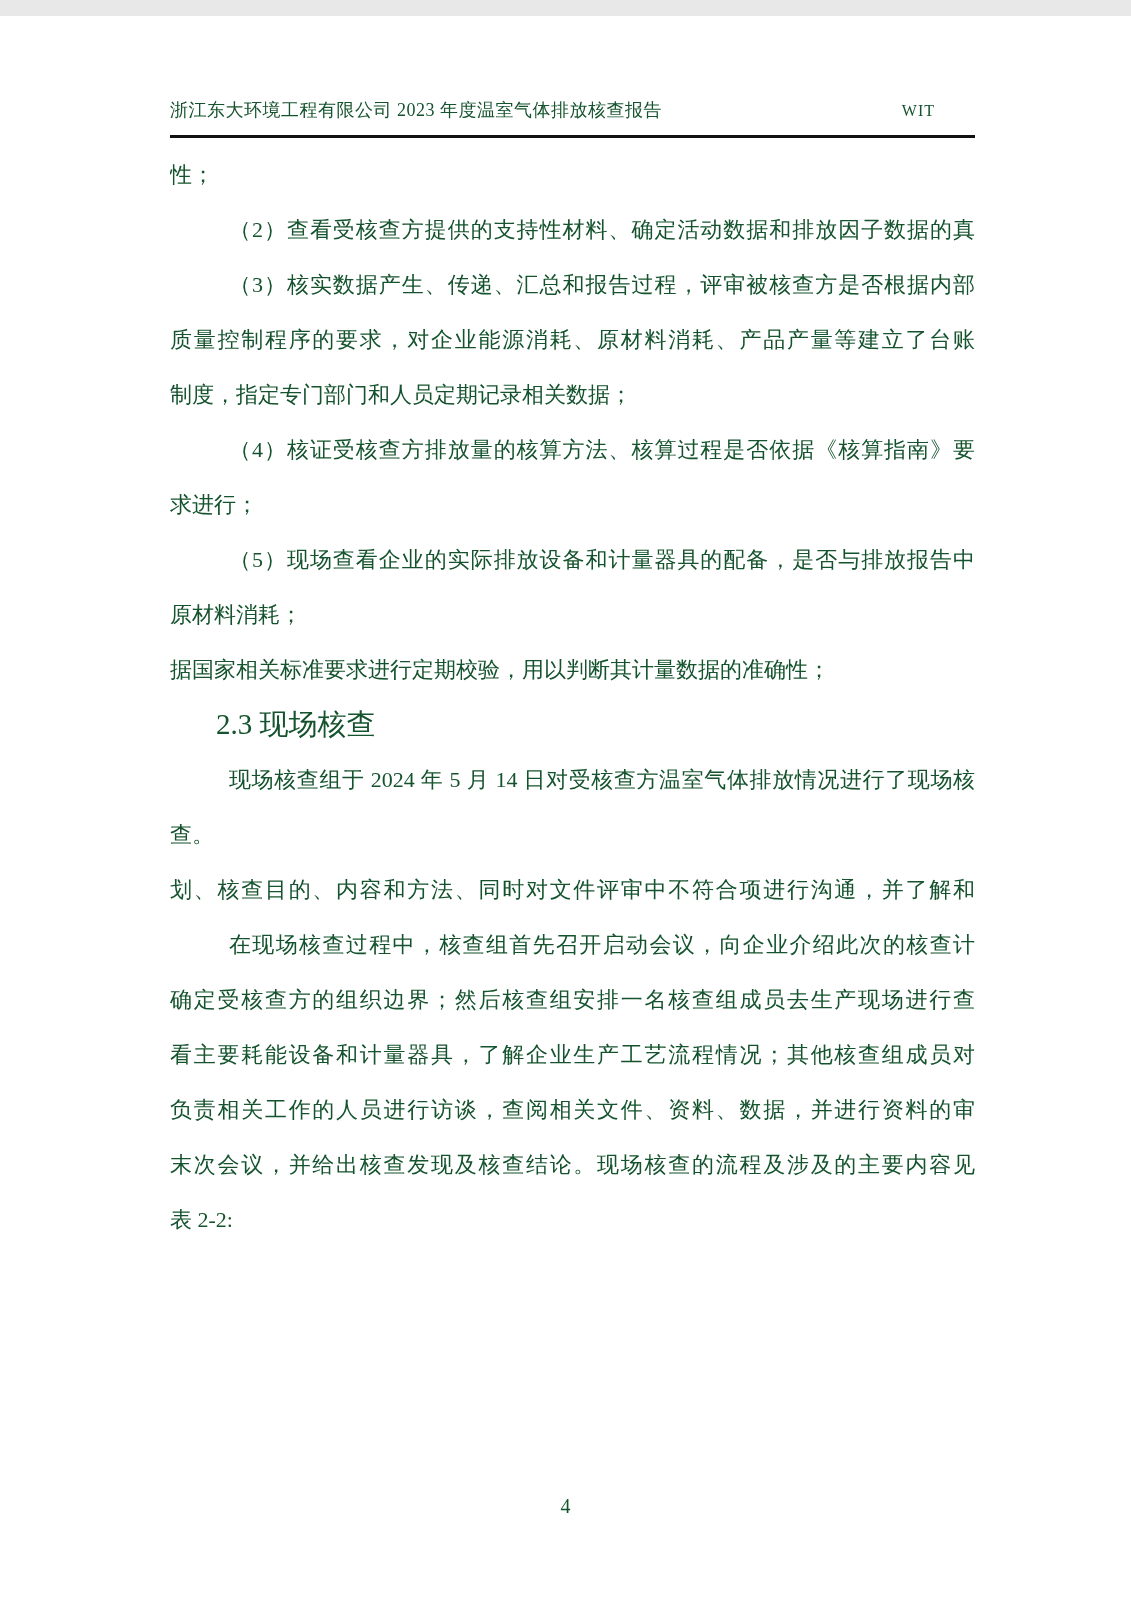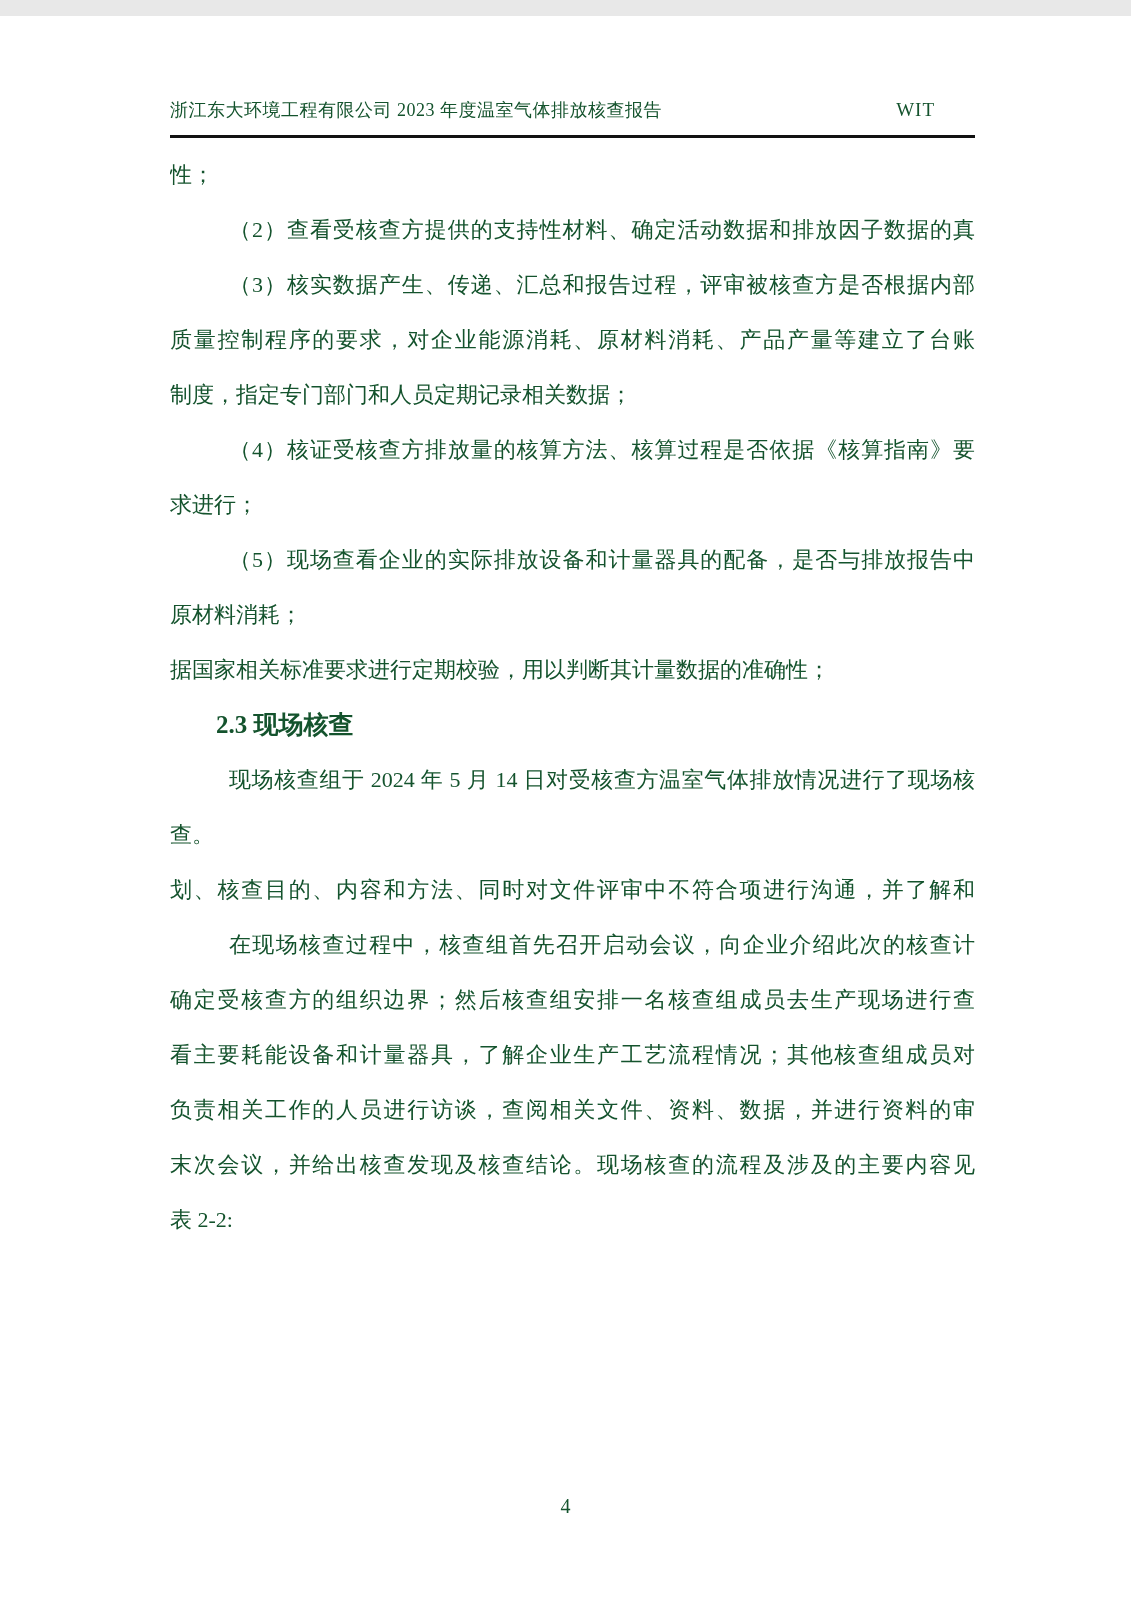--- a/index.html
+++ b/index.html
@@ -24,21 +24,21 @@
     top: 82px;
     display: flex;
     justify-content: space-between;
     align-items: baseline;
     font-size: 18px;
     line-height: 24px;
     letter-spacing: 0.5px;
   }
   .header .mark {
     padding-right: 40px;
-    font-size: 19px;
+    font-size: 16px;
     letter-spacing: 1px;
   }
   .header-rule {
     position: absolute;
     left: 170px;
     top: 119px;
     width: 805px;
     height: 3px;
     background: #111111;
   }
@@ -59,22 +59,22 @@
   .line.fill {
     text-align: justify;
     text-align-last: justify;
   }
   .line.indent {
     padding-left: 59px;
   }
   .heading {
     height: 55px;
     line-height: 55px;
-    font-size: 25px;
-    font-weight: bold;
+    font-size: 29px;
+    font-weight: normal;
     padding-left: 46px;
   }
   .footer {
     position: absolute;
     left: 0;
     top: 1477px;
     width: 100%;
     text-align: center;
     font-size: 20px;
     line-height: 26px;

